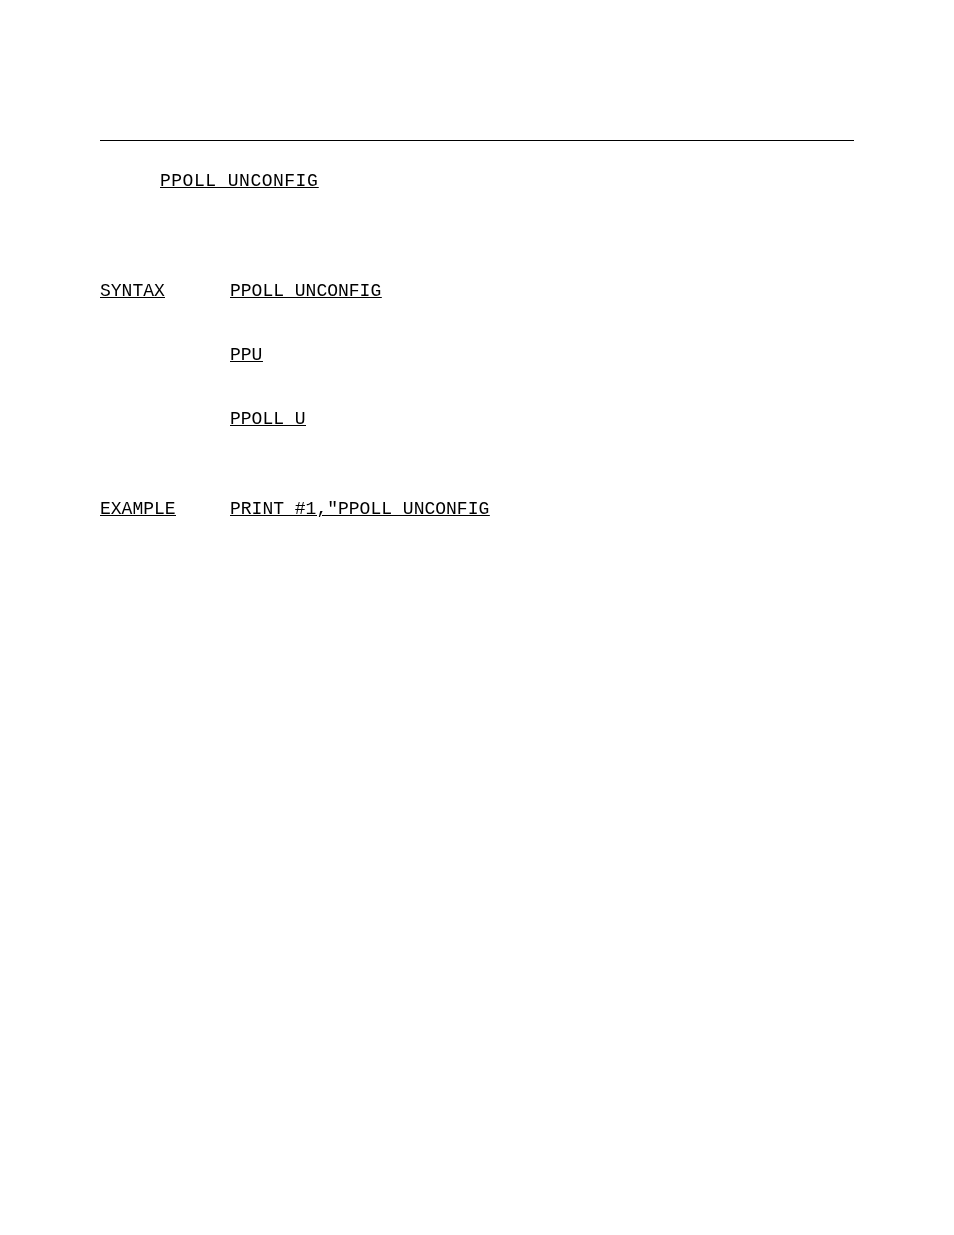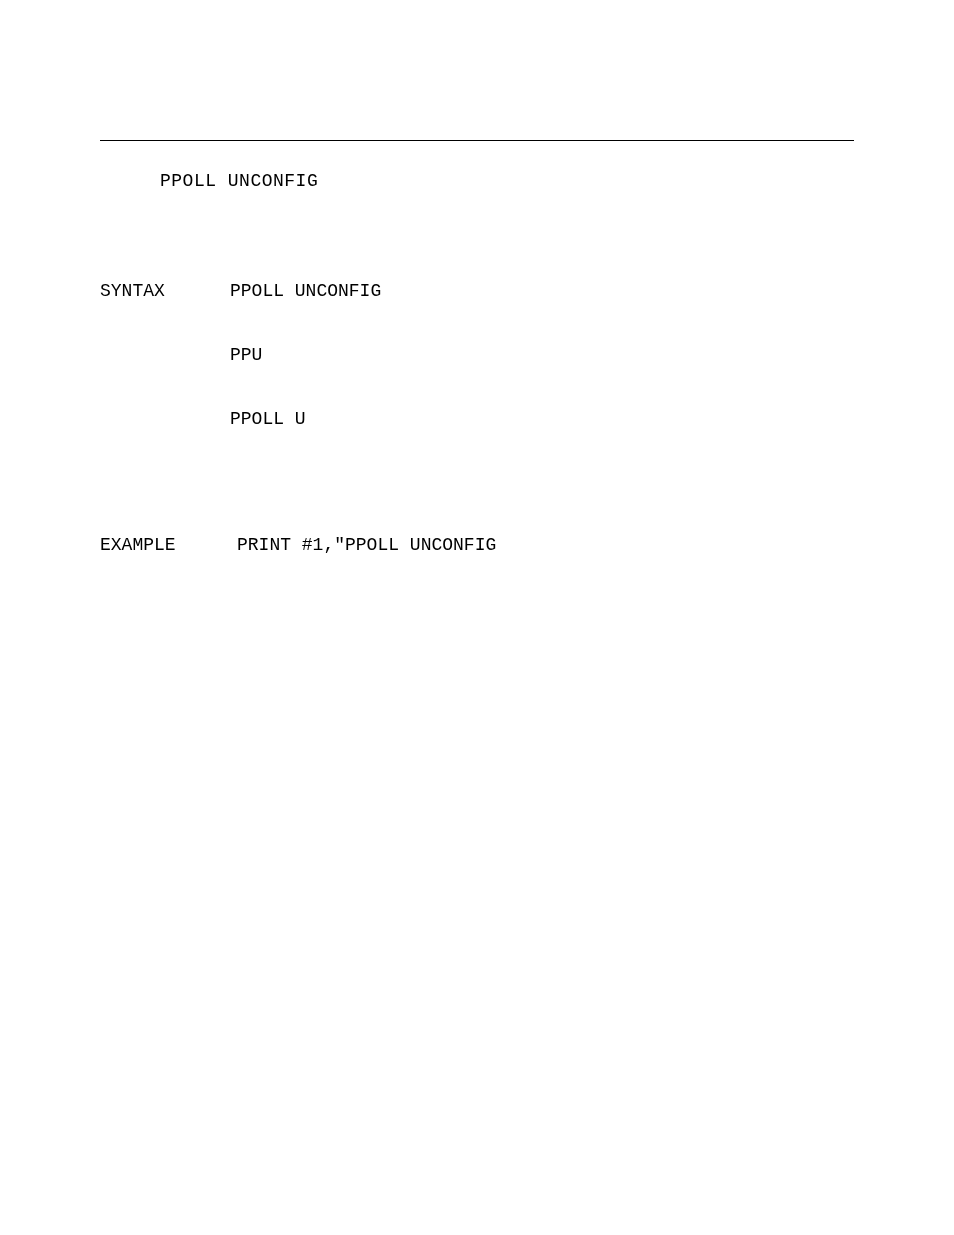--- a/index.html
+++ b/index.html
@@ -1,18 +1,19 @@
 <!DOCTYPE html>
 <html><head>
   <meta charset="utf-8">
   <style>
     * {
       margin: 0;
       padding: 0;
       box-sizing: border-box;
+      text-decoration: underline;
     }
     body {
       width: 954px;
       height: 1235px;
       background: #ffffff;
       font-family: "Courier New", Courier, monospace;
       font-size: 18px;
       color: #000000;
       position: relative;
     }
@@ -40,22 +41,21 @@
     .content {
       flex: 1;
     }
     .syntax-block .line {
       margin-bottom: 44px;
     }
     .syntax-block .line:last-child {
       margin-bottom: 0;
     }
     .example-row {
-      margin-top: 106px;
-      gap: 7px;
+      margin-top: 70px;
     }
   </style>
 </head>
 <body>
 
 <div class="page">
   <hr class="hr">
 
   <div class="title-row">
     <span>PPOLL UNCONFIG</span>

